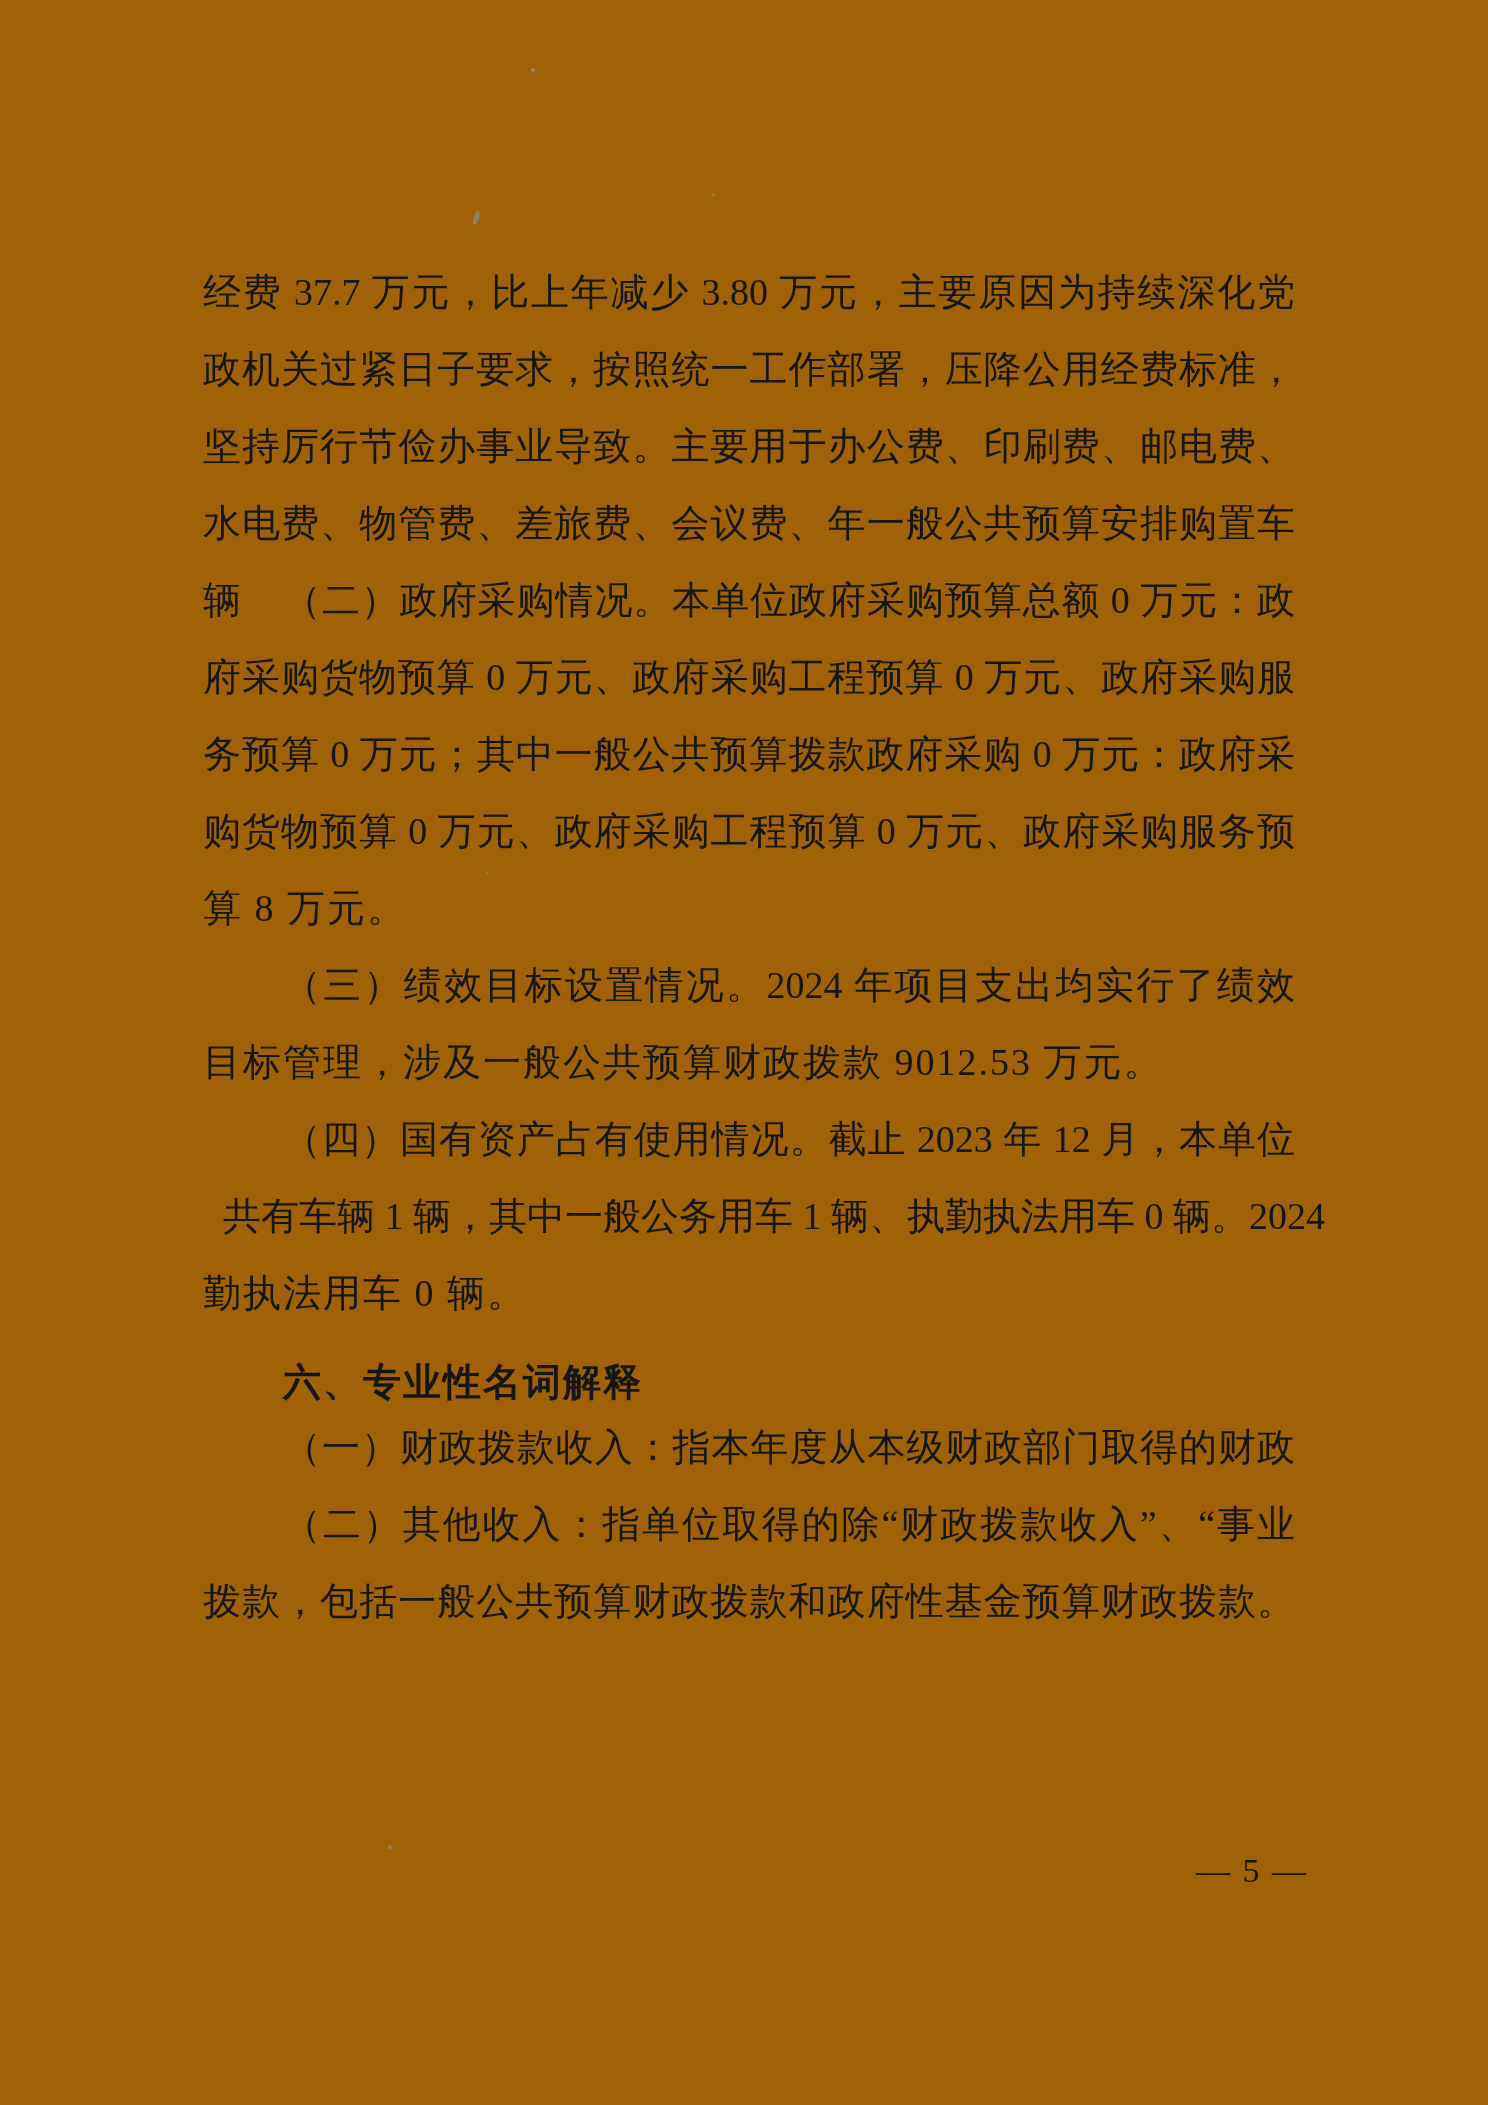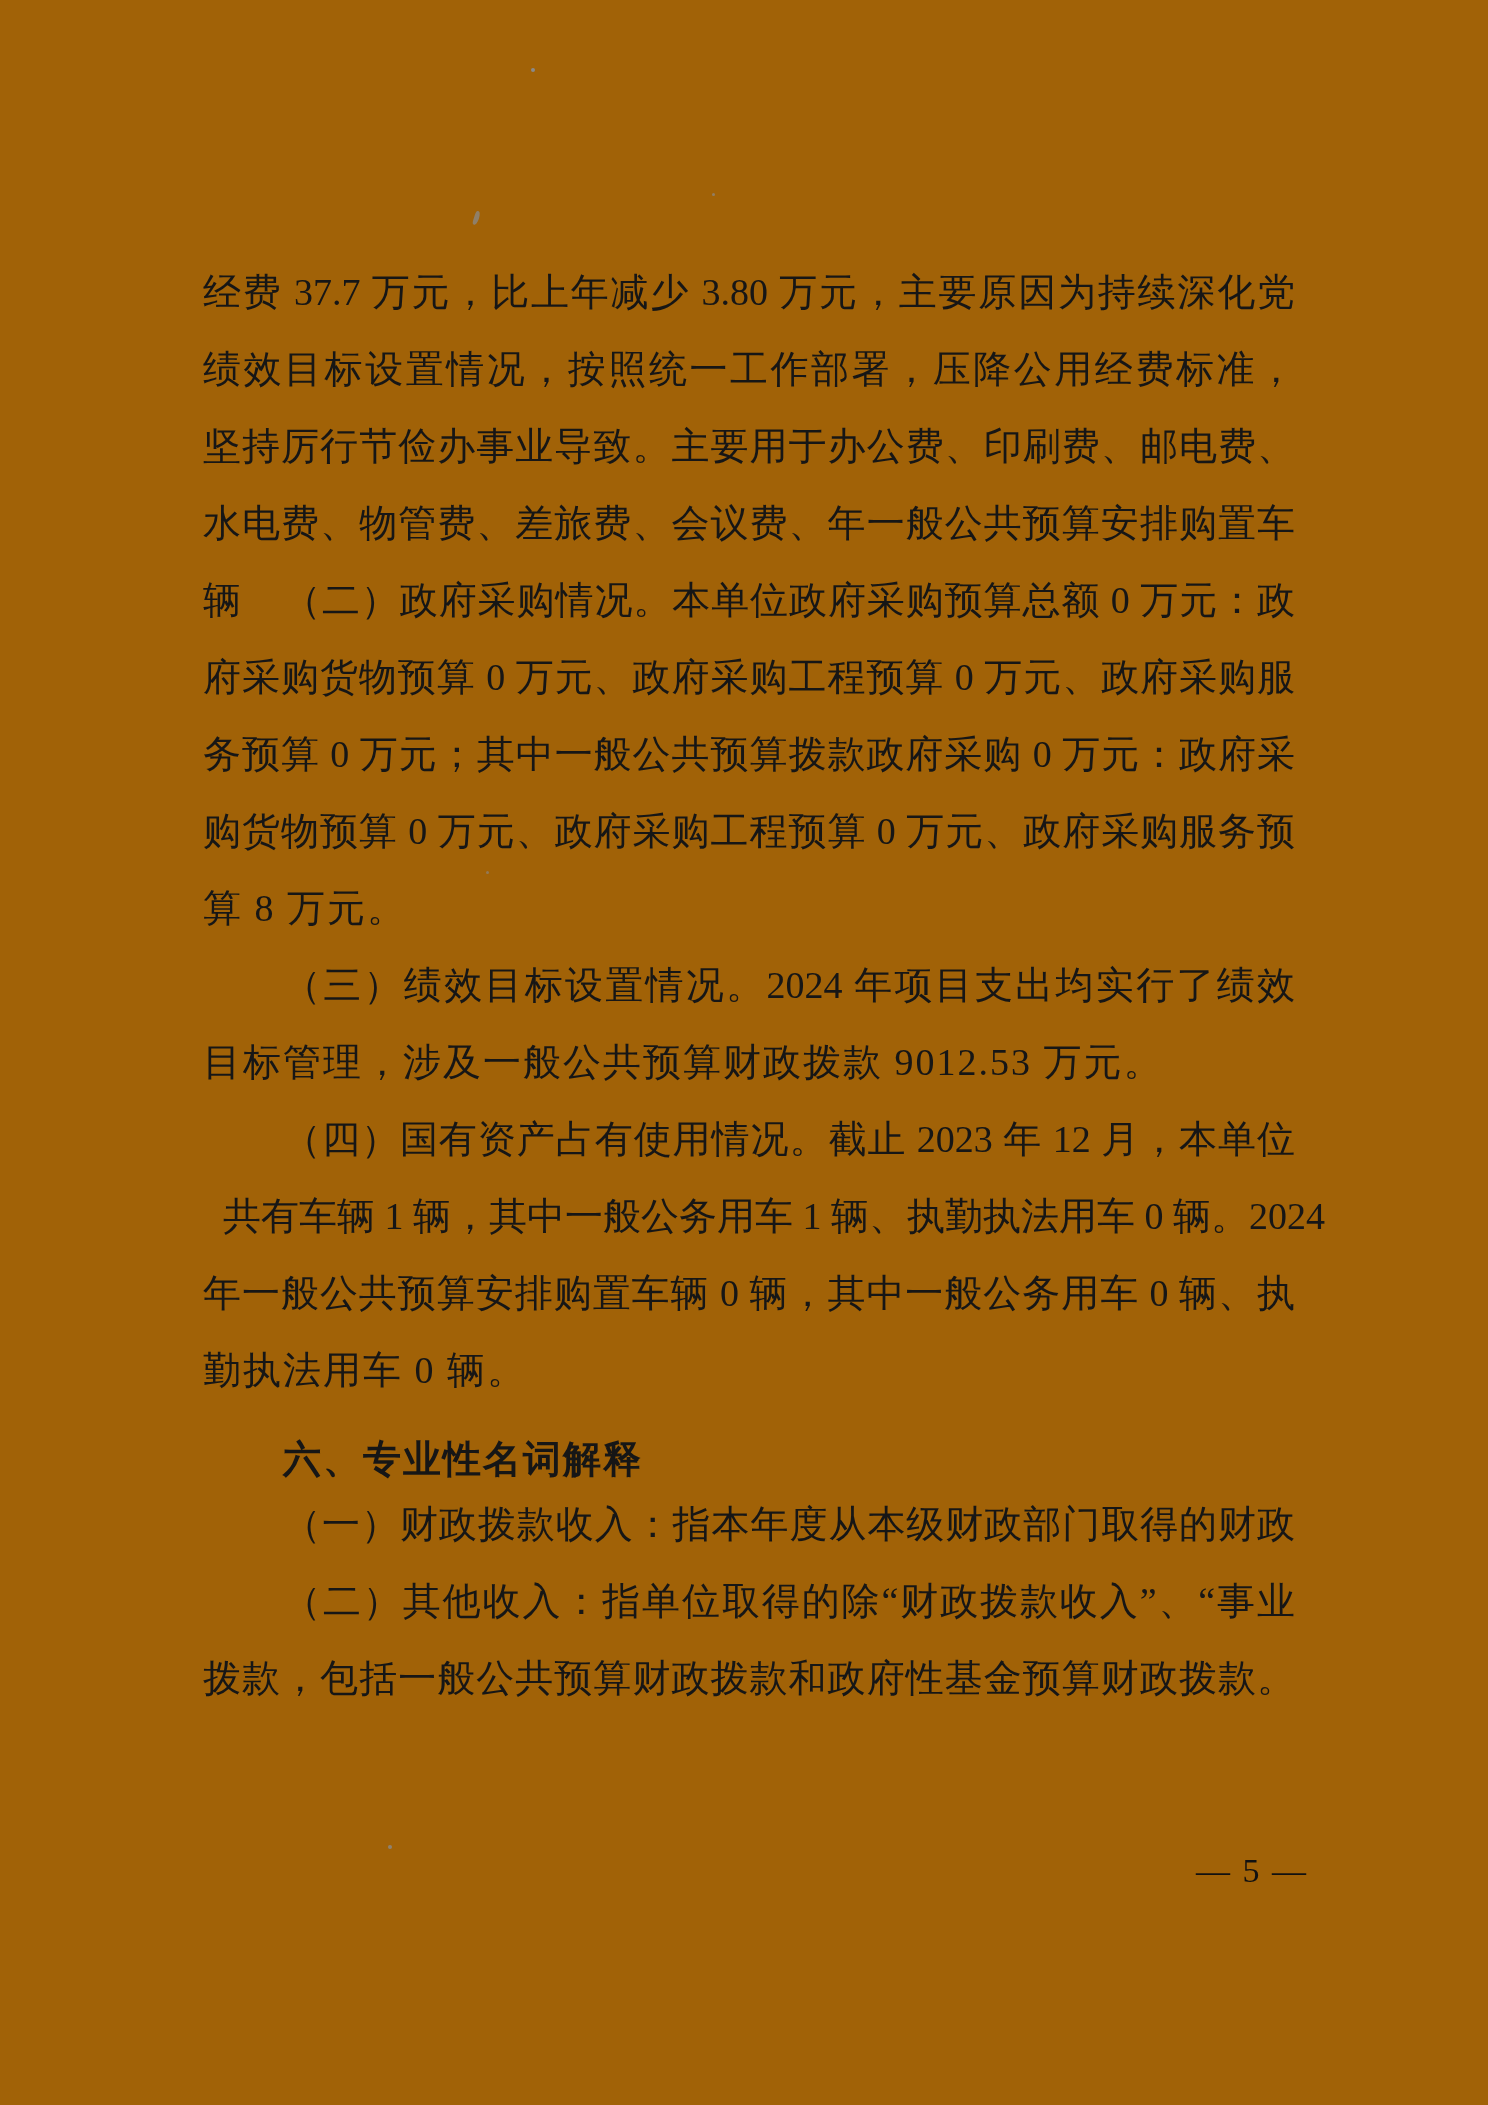--- a/index.html
+++ b/index.html
@@ -74,33 +74,32 @@
   .sp4{left:486px;top:871px;width:3px;height:3px;opacity:.6;}
   .sp5{left:388px;top:1845px;width:4px;height:4px;opacity:.8;}
 </style>
 </head>
 <body>
 
 <div class="page">
 
   <div class="content">
     <div class="ln just">经费 37.7 万元，比上年减少 3.80 万元，主要原因为持续深化党</div>
-    <div class="ln just">绩效目标设置情况，按照统一工作部署，压降公用经费标准，</div>
+    <div class="ln just">政机关过紧日子要求，按照统一工作部署，压降公用经费标准，</div>
     <div class="ln just">坚持厉行节俭办事业导致。主要用于办公费、印刷费、邮电费、</div>
     <div class="ln just">水电费、物管费、差旅费、会议费、年一般公共预算安排购置车辆</div>
     <div class="ln just indent">（二）政府采购情况。本单位政府采购预算总额 0 万元：政</div>
     <div class="ln just">府采购货物预算 0 万元、政府采购工程预算 0 万元、政府采购服</div>
     <div class="ln just">务预算 0 万元；其中一般公共预算拨款政府采购 0 万元：政府采</div>
     <div class="ln just">购货物预算 0 万元、政府采购工程预算 0 万元、政府采购服务预</div>
     <div class="ln end">算 8 万元。</div>
     <div class="ln just indent">（三）绩效目标设置情况。2024 年项目支出均实行了绩效</div>
     <div class="ln end">目标管理，涉及一般公共预算财政拨款 9012.53 万元。</div>
     <div class="ln just indent">（四）国有资产占有使用情况。截止 2023 年 12 月，本单位</div>
     <div class="ln wide">共有车辆 1 辆，其中一般公务用车 1 辆、执勤执法用车 0 辆。2024</div>
-    <div class="ln just">年一般公共预算安排购置车辆 0 辆，其中一般公务用车 0 辆、执</div>
     <div class="ln end">勤执法用车 0 辆。</div>
     <div class="ln heading">六、专业性名词解释</div>
     <div class="ln just indent">（一）财政拨款收入：指本年度从本级财政部门取得的财政</div>
     <div class="ln just indent">（二）其他收入：指单位取得的除“财政拨款收入”、“事业</div>
     <div class="ln just">拨款，包括一般公共预算财政拨款和政府性基金预算财政拨款。</div>
   </div>
 
   <div class="footer">— 5 —</div>
 
   <div class="speck sp1"></div>

